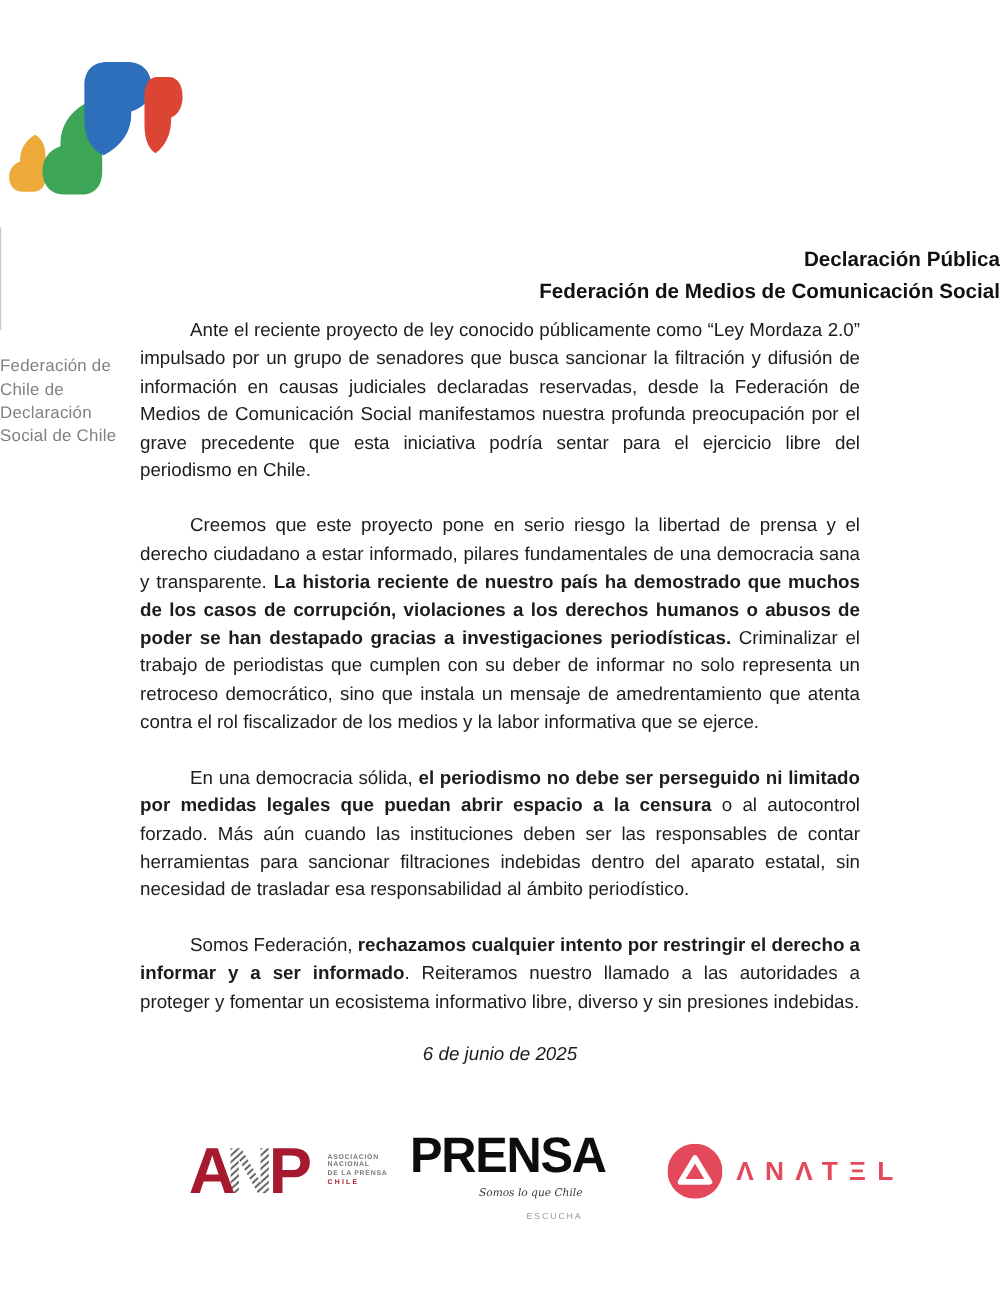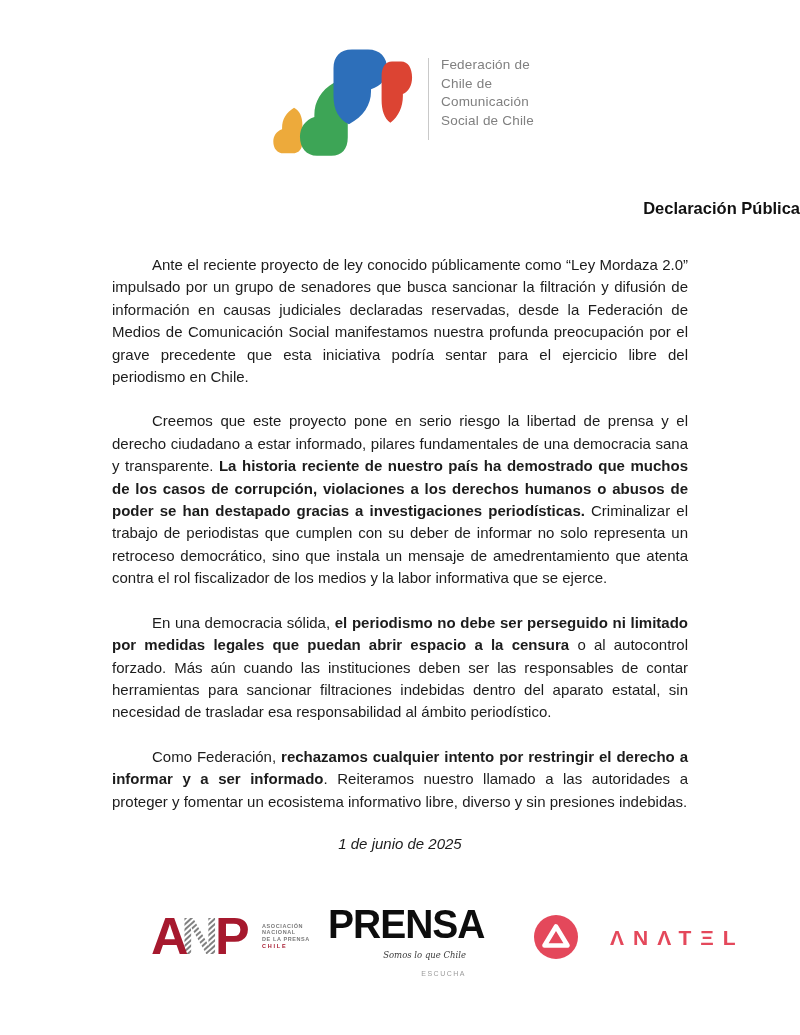--- a/index.html
+++ b/index.html
@@ -3,21 +3,21 @@
 <meta charset="utf-8">
 <style>
   html,body{margin:0;padding:0;background:#e9e9e9;}
   .page{
     position:relative;width:800px;height:1035px;margin:0 auto;background:#ffffff;
     font-family:"Liberation Sans",sans-serif;color:#1c1c1c;overflow:hidden;
   }
   
   .letterhead{
     position:absolute;top:48px;left:0;right:0;
-    display:flex;justify-content:center;align-items:flex-start;gap:12px;
+    display:flex;justify-content:center;align-items:flex-start;gap:12px;flex-direction:column;
   }
   .bubbles{display:block;}
   .lh-divider{width:1px;height:82px;background:#c9c9c9;margin-top:10px;}
   .lh-text{margin-top:8px;font-size:13.5px;line-height:18.5px;color:#808080;letter-spacing:.2px;}
   
   .title-block{position:absolute;top:196px;left:5px;right:0;text-align:right;}
   .title-block h1,.title-block h2{
     margin:0;font-size:16.5px;line-height:25px;font-weight:bold;color:#111;
   }
   
@@ -30,21 +30,21 @@
   .date-line{margin-top:20px;text-align:center;font-size:15px;font-style:italic;color:#1c1c1c;}
   
   .logo-anp{position:absolute;left:152px;top:913px;display:flex;align-items:center;gap:6px;}
   .anp-txt{font-size:5.5px;line-height:6.5px;color:#7a7a7a;letter-spacing:.6px;font-weight:bold;}
   .anp-chile{color:#a6192e;letter-spacing:1.8px;margin-top:1px;}
   .logo-archi{position:absolute;left:328px;top:905px;width:140px;text-align:center;}
   .archi-word{font-size:39px;line-height:40px;font-weight:bold;letter-spacing:-1px;color:#0d0d0d;transform:scaleY(1.02);}
   .archi-tag{margin-top:-1px;text-align:right;padding-right:2px;}
   .archi-tag .script{font-family:"DejaVu Serif",serif;font-style:italic;font-size:8.5px;color:#3a3a3a;margin-left:40px;}
   .archi-tag .caps{font-size:7px;letter-spacing:1.5px;color:#9a9a9a;}
-  .logo-anatel{position:absolute;left:534px;top:915px;display:flex;align-items:center;gap:32px;}
+  .logo-anatel{position:absolute;left:534px;top:915px;display:flex;align-items:center;gap:11px;}
   .anatel-word{font-size:21px;font-weight:bold;letter-spacing:9px;color:#e4485b;margin-top:2px;}
 </style>
 </head>
 <body>
 
 <div class="page">
 
   <header class="letterhead">
     <svg class="bubbles" width="150" height="112" viewBox="0 0 158 118" aria-hidden="true">
       <defs>
@@ -52,35 +52,36 @@
       </defs>
       <use href="#qmark" transform="translate(6,62) scale(0.42,0.5)" fill="#EDAA3B"></use>
       <use href="#qmark" transform="translate(33,35) scale(0.69,0.8)" fill="#3DA556"></use>
       <use href="#qmark" transform="translate(68,0) scale(0.775,0.82) rotate(180,40.5,50)" fill="#2D6FBA"></use>
       <use href="#qmark" transform="translate(120,13) scale(0.44,0.67) rotate(180,40.5,50)" fill="#DC4433"></use>
     </svg>
     <div class="lh-divider"></div>
     <div class="lh-text">
         <div class="lh-line">Federación de</div>
         <div class="lh-line">Chile de</div>
-        <div class="lh-line">Comunicación</div>
+        <div class="lh-line">Declaración</div>
         <div class="lh-line">Social de Chile</div>
       </div>
   </header>
 
   <div class="title-block">
     <h1>Declaración Pública</h1>
+    <h2>Federación de Medios de Comunicación Social</h2>
   </div>
 
   <main class="body-text">
   <p><span>Ante el reciente proyecto de ley conocido públicamente como “Ley Mordaza 2.0” impulsado por un grupo de senadores que busca sancionar la filtración y difusión de información en causas judiciales declaradas reservadas, desde la Federación de Medios de Comunicación Social manifestamos nuestra profunda preocupación por el grave precedente que esta iniciativa podría sentar para el ejercicio libre del periodismo en Chile.</span></p>
       <p><span>Creemos que este proyecto pone en serio riesgo la libertad de prensa y el derecho ciudadano a estar informado, pilares fundamentales de una democracia sana y transparente. </span><span class="b">La historia reciente de nuestro país ha demostrado que muchos de los casos de corrupción, violaciones a los derechos humanos o abusos de poder se han destapado gracias a investigaciones periodísticas.</span><span> Criminalizar el trabajo de periodistas que cumplen con su deber de informar no solo representa un retroceso democrático, sino que instala un mensaje de amedrentamiento que atenta contra el rol fiscalizador de los medios y la labor informativa que se ejerce.</span></p>
       <p><span>En una democracia sólida, </span><span class="b">el periodismo no debe ser perseguido ni limitado por medidas legales que puedan abrir espacio a la censura</span><span> o al autocontrol forzado. Más aún cuando las instituciones deben ser las responsables de contar herramientas para sancionar filtraciones indebidas dentro del aparato estatal, sin necesidad de trasladar esa responsabilidad al ámbito periodístico.</span></p>
-      <p><span>Como Federación, </span><span class="b">rechazamos cualquier intento por restringir el derecho a informar y a ser informado</span><span>. Reiteramos nuestro llamado a las autoridades a proteger y fomentar un ecosistema informativo libre, diverso y sin presiones indebidas.</span></p>
-      <div class="date-line">1 de junio de 2025</div>
+      <p><span>Somos Federación, </span><span class="b">rechazamos cualquier intento por restringir el derecho a informar y a ser informado</span><span>. Reiteramos nuestro llamado a las autoridades a proteger y fomentar un ecosistema informativo libre, diverso y sin presiones indebidas.</span></p>
+      <div class="date-line">6 de junio de 2025</div>
     </main>
 
   <div class="logo-anp">
     <svg width="104" height="46" viewBox="0 0 100 46" aria-hidden="true">
       <defs>
         <pattern id="hatchN" patternUnits="userSpaceOnUse" width="4" height="4" patternTransform="rotate(48)">
           <rect width="4" height="4" fill="#ffffff"></rect>
           <line x1="1" y1="0" x2="1" y2="4" stroke="#4a4a4a" stroke-width="1.4"></line>
         </pattern>
       </defs>

